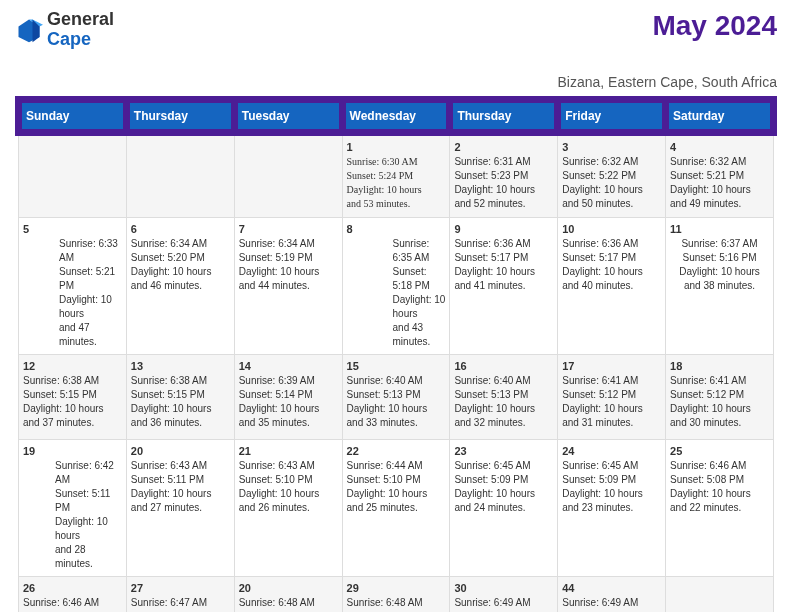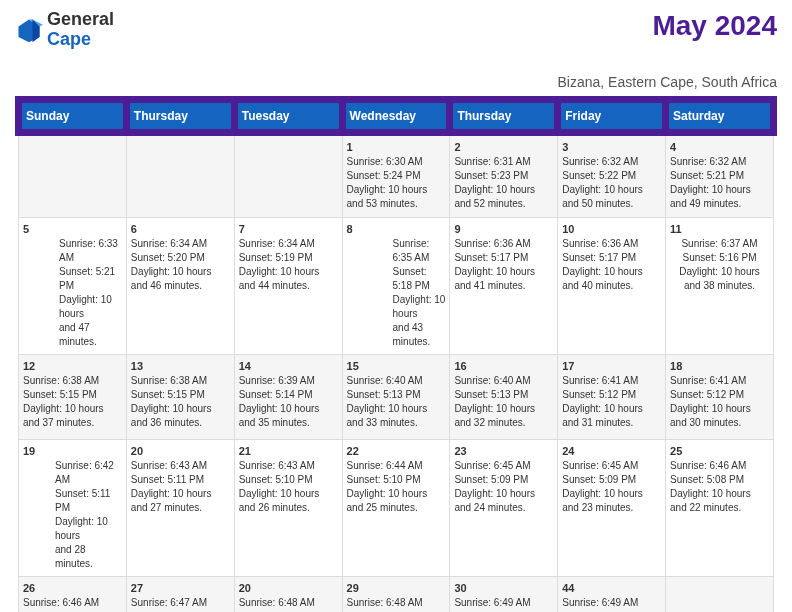--- a/index.html
+++ b/index.html
@@ -119,21 +119,21 @@
         <th>Saturday</th>
       </tr>
   </thead>
   <tbody id="calendar-body">
   <tr>
         <td></td>
         <td></td>
         <td></td>
         <td>
           <div class="day-num">1</div>
-          <div class="day-info" style="white-space: pre-line;">Sunrise: 6:30 AM
+          <div class="day-info" style="white-space: pre-line; font-family: Liberation Serif, serif;">Sunrise: 6:30 AM
 Sunset: 5:24 PM
 Daylight: 10 hours
 and 53 minutes.</div>
         </td>
         <td>
           <div class="day-num">2</div>
           <div class="day-info" style="white-space: pre-line;">Sunrise: 6:31 AM
 Sunset: 5:23 PM
 Daylight: 10 hours
 and 52 minutes.</div>

